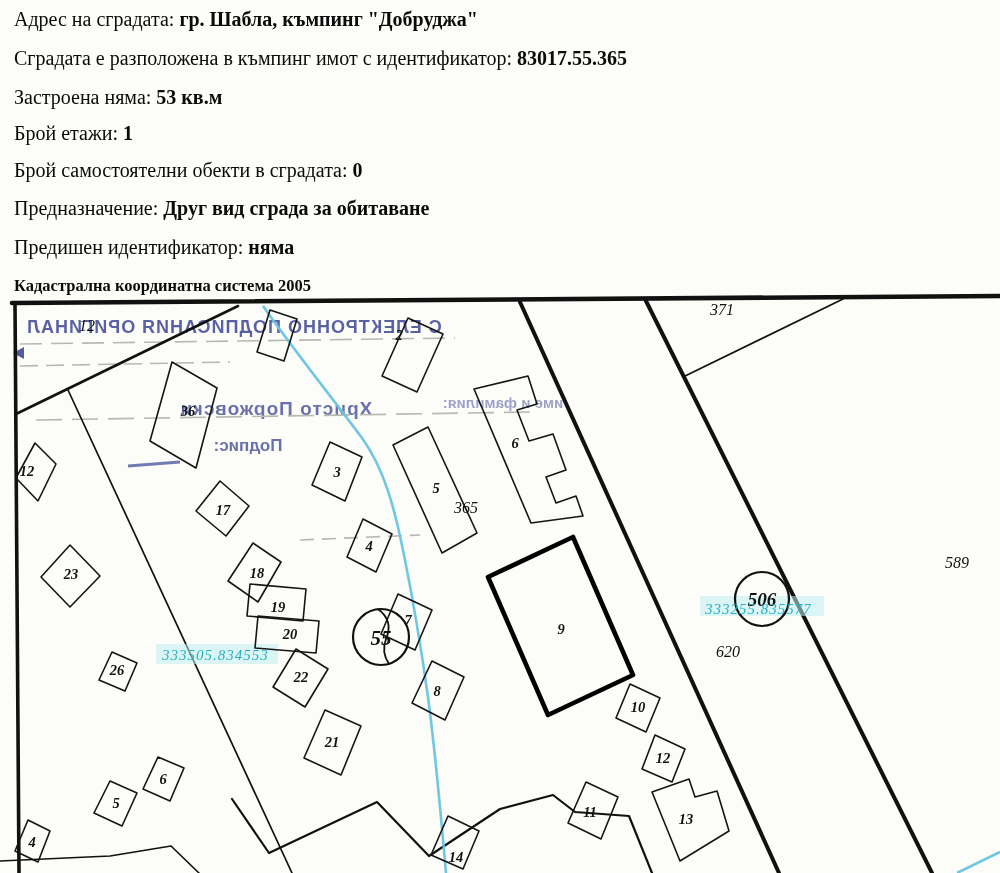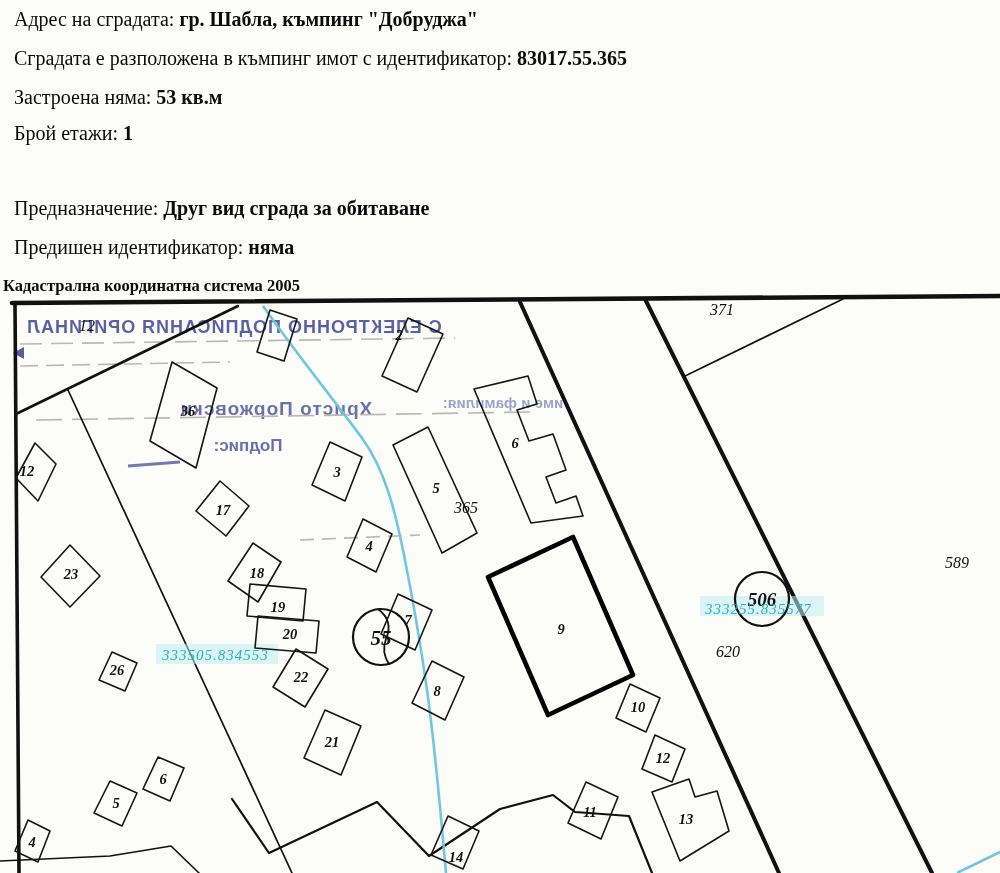--- a/index.html
+++ b/index.html
@@ -1,21 +1,21 @@
 <!DOCTYPE html>
 <html><head>
 <meta charset="utf-8">
 <style>
   html,body{margin:0;padding:0;background:#e8e8e4;}
   #page{position:relative;width:1000px;height:873px;background:#fcfcf9;overflow:hidden;
         font-family:"Liberation Serif",serif;}
   
   .hrow{position:absolute;left:14px;white-space:nowrap;font-size:20px;color:#0a0a0a;}
   .hrow b{font-weight:bold;}
-  .coordnote{position:absolute;left:3px;font-size:16.5px;font-weight:bold;color:#0a0a0a;}
+  .coordnote{position:absolute;left:14px;font-size:16.5px;font-weight:bold;color:#0a0a0a;}
   
   .stamp{position:absolute;transform:scaleX(-1);color:rgba(43,53,138,.78);
          font-family:"Liberation Sans",sans-serif;font-weight:bold;text-align:center;
          white-space:nowrap;filter:blur(.4px);}
   .stamp1{left:16px;top:317px;width:436px;font-size:18px;letter-spacing:1px;}
   .stamp2{left:128px;top:398px;width:296px;font-size:19px;letter-spacing:1px;color:rgba(43,53,138,.7);}
   .stamp2b{left:428px;top:394px;width:150px;font-size:15px;color:rgba(43,53,138,.45);}
   .stamp3{left:193px;top:436px;width:110px;font-size:17px;color:rgba(43,53,138,.7);}
   .bluearrow{position:absolute;left:13px;top:347px;width:0;height:0;
              border-top:6px solid transparent;border-bottom:6px solid transparent;
@@ -36,20 +36,21 @@
 </style>
 </head>
 <body>
 
 <div id="page">
 
   <div class="hrow" style="top:8px"><span>Адрес на сградата: </span><b>гр. Шабла, къмпинг "Добруджа"</b></div>
   <div class="hrow" style="top:47px"><span>Сградата е разположена в къмпинг имот с идентификатор: </span><b>83017.55.365</b></div>
   <div class="hrow" style="top:86px"><span>Застроена няма: </span><b>53 кв.м</b></div>
   <div class="hrow" style="top:122px"><span>Брой етажи: </span><b>1</b></div>
+  <div class="hrow" style="top:159px"><span>Брой самостоятелни обекти в сградата: </span><b>0</b></div>
   <div class="hrow" style="top:197px"><span>Предназначение: </span><b>Друг вид сграда за обитаване</b></div>
   <div class="hrow" style="top:236px"><span>Предишен идентификатор: </span><b>няма</b></div>
   <div class="coordnote" style="top:276px">Кадастрална координатна система 2005</div>
 
   <div class="stamp stamp1">С ЕЛЕКТРОННО ПОДПИСАНИЯ ОРИГИНАЛ</div>
   <div class="stamp stamp2b">име и фамилия:</div>
   <div class="stamp stamp2">Христо Поржовски</div>
   <div class="stamp stamp3">Подпис:</div>
   <div class="bluearrow"></div>
 

